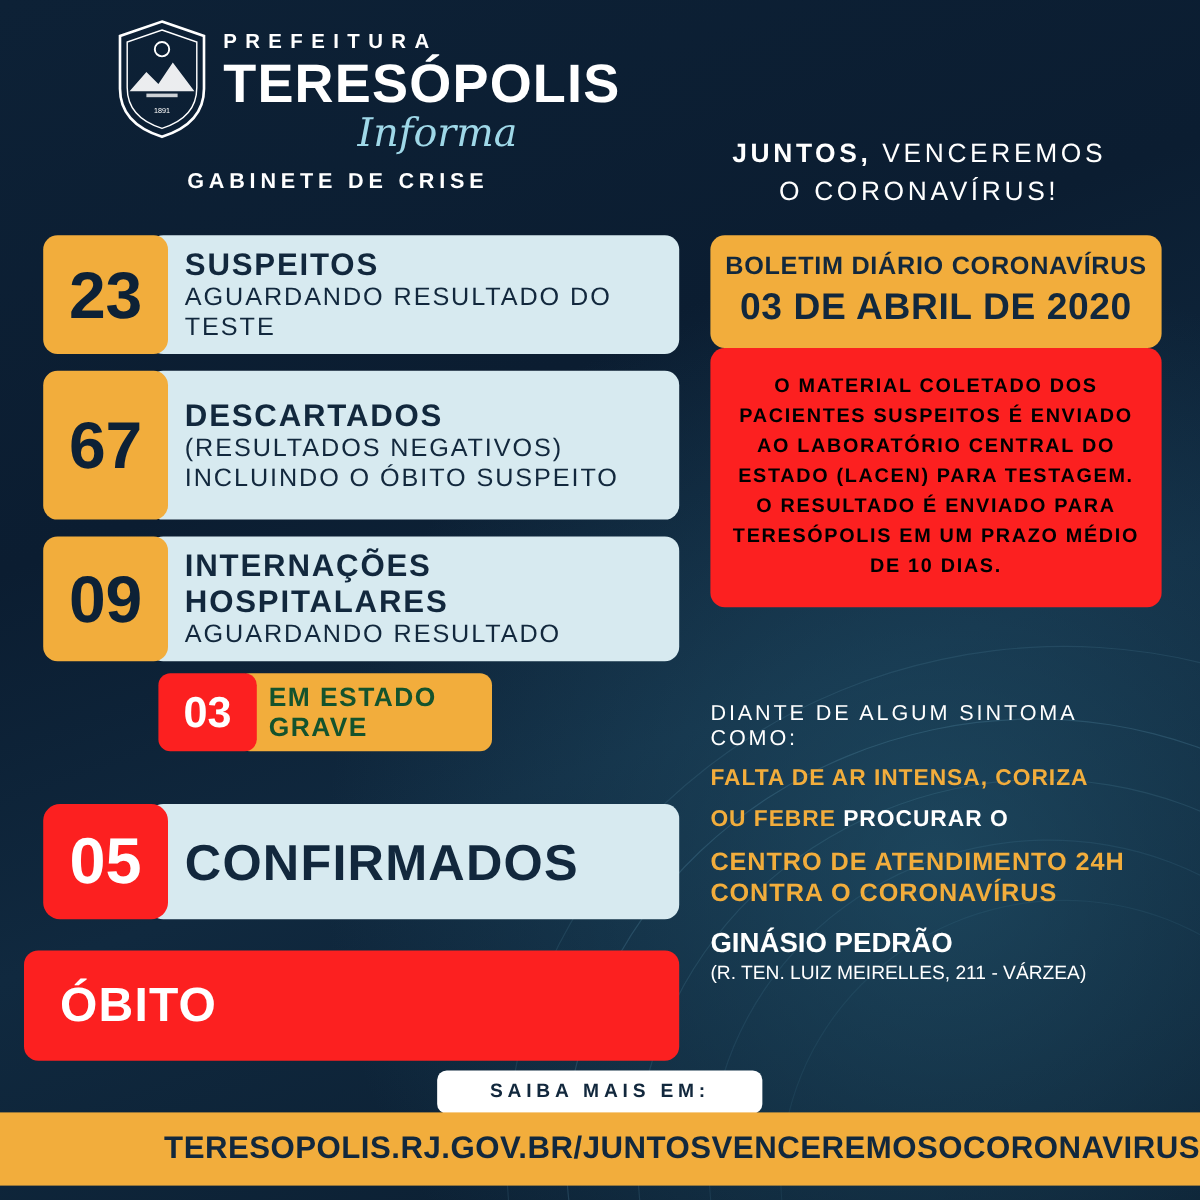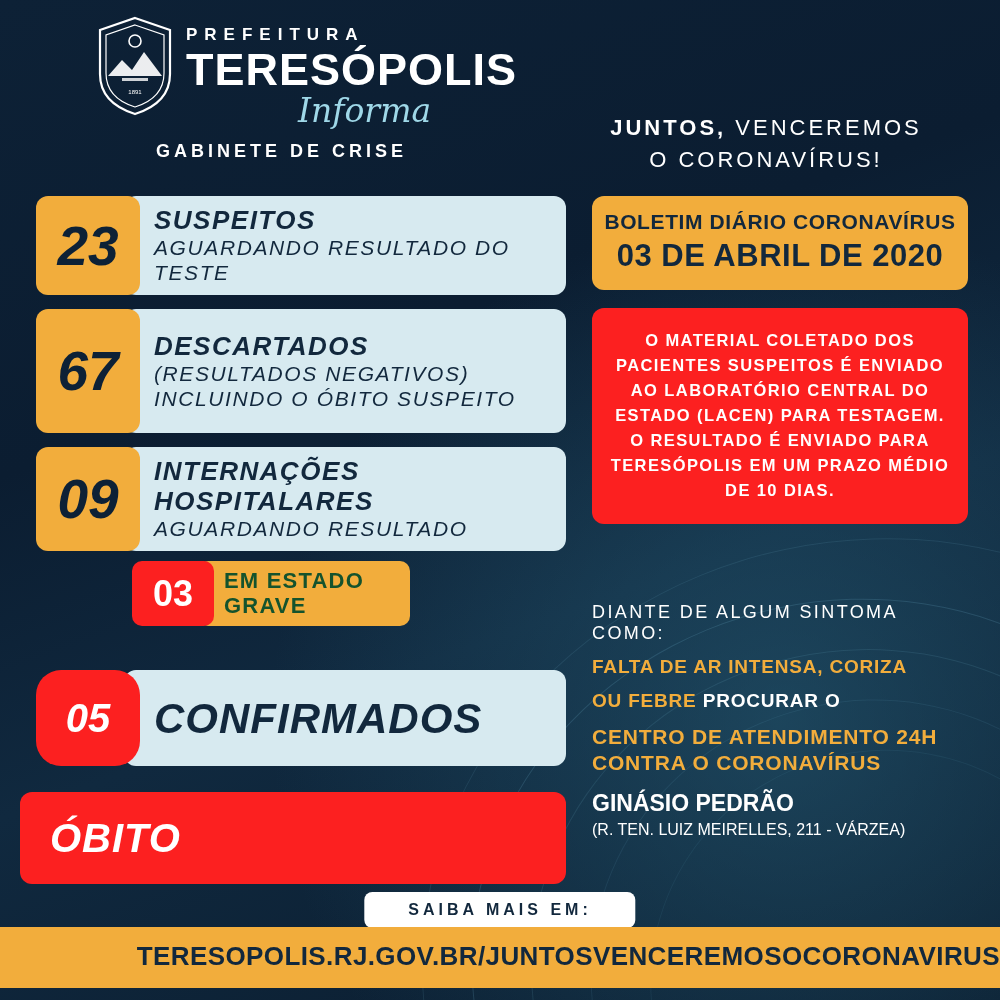--- a/index.html
+++ b/index.html
@@ -57,21 +57,21 @@
     position: absolute; right: 34px; top: 112px; width: 400px; text-align: center;
     letter-spacing: 3px; line-height: 1.45;
   }
   .slogan .l1 { font-size: 22px; }
   .slogan .l1 b { font-weight: bold; }
   .slogan .l1 span.thin { font-weight: normal; }
   .slogan .l2 { font-size: 22px; }
 
   
   .left { position: absolute; left: 36px; top: 196px; width: 530px; }
-  .row { display: flex; align-items: stretch; margin-bottom: 14px; font-style: italic; }
+  .row { display: flex; align-items: stretch; margin-bottom: 14px; }
   .num {
     border-radius: 12px;
     display: flex; align-items: center; justify-content: center;
     font-weight: bold; flex: 0 0 auto;
     position: relative; z-index: 2;
   }
   .num.amber { background: #f2ad3c; color: #0d2136; }
   .num.red { background: #fc2020; color: #fff; }
   .txt {
     background: #d7eaf0; color: #12283d;
@@ -92,41 +92,41 @@
 
   .grave-row { display: flex; align-items: stretch; margin: -4px 0 0 96px; width: 278px; }
   .grave-row .num { width: 82px; font-size: 36px; border-radius: 10px; }
   .grave-row .txt {
     background: #f2ad3c; color: #14532d; min-height: 62px;
     border-radius: 10px; padding: 8px 14px 8px 26px;
   }
   .grave-row .txt .big { font-size: 22px; letter-spacing: 1.2px; }
 
   .r4 { margin-top: 44px; }
-  .r4 .num { width: 104px; height: 96px; font-size: 40px; border-radius: 25px; }
+  .r4 .num { width: 104px; height: 96px; font-size: 54px; border-radius: 14px; }
   .r4 .txt { min-height: 96px; }
   .r4 .txt .big { font-size: 42px; letter-spacing: 1px; }
 
   .r5 { margin-top: 26px; }
   .r5 .num { width: 104px; height: 92px; font-size: 54px; border-radius: 14px; }
   .r5 .txt { background: #fc2020; color: #fff; min-height: 92px; }
   .r5 .txt .big { font-size: 40px; letter-spacing: 1px; }
 
   
   .right { position: absolute; left: 592px; top: 196px; width: 376px; }
   .bulletin {
     background: #f2ad3c; color: #12283d;
     border-radius: 12px; padding: 14px 10px 16px;
     text-align: center; font-weight: bold;
   }
   .bulletin .b1 { font-size: 21px; letter-spacing: 0.6px; }
   .bulletin .b2 { font-size: 31px; letter-spacing: 0.5px; margin-top: 4px; }
 
   .notice {
-    margin-top: 18px; background: #fc2020; color: #ffffff;
+    background: #fc2020; color: #000000;
     border-radius: 12px; padding: 20px 18px;
     text-align: center; font-weight: bold;
     font-size: 16.5px; line-height: 1.52; letter-spacing: 1.4px;
   }
 
   .symptoms { margin-top: 78px; text-align: left; }
   .symptoms .s-head { font-size: 18px; letter-spacing: 2.4px; color: #fff; }
   .symptoms .s-a { font-size: 19px; font-weight: bold; color: #f2ad3c; margin-top: 12px; letter-spacing: 0.8px; }
   .symptoms .s-a .white { color: #fff; }
   .symptoms .s-b { font-size: 21px; font-weight: bold; color: #f2ad3c; margin-top: 12px; letter-spacing: 0.8px; line-height: 1.25; }

